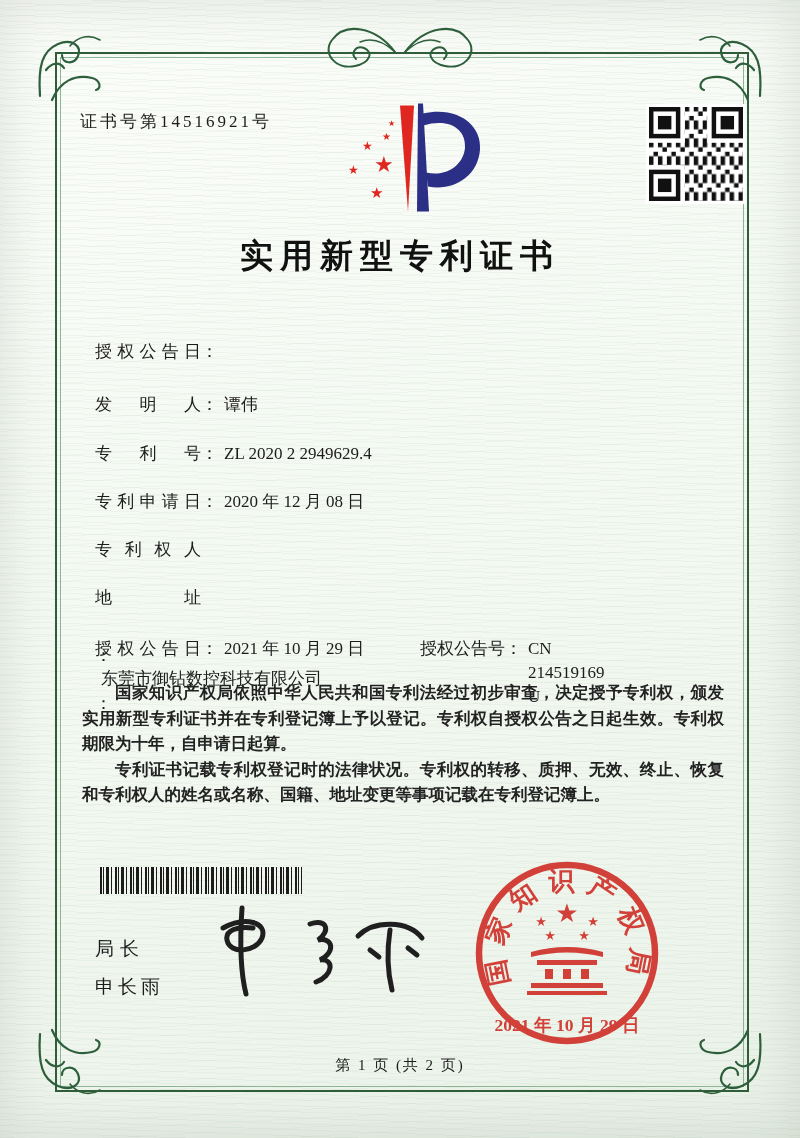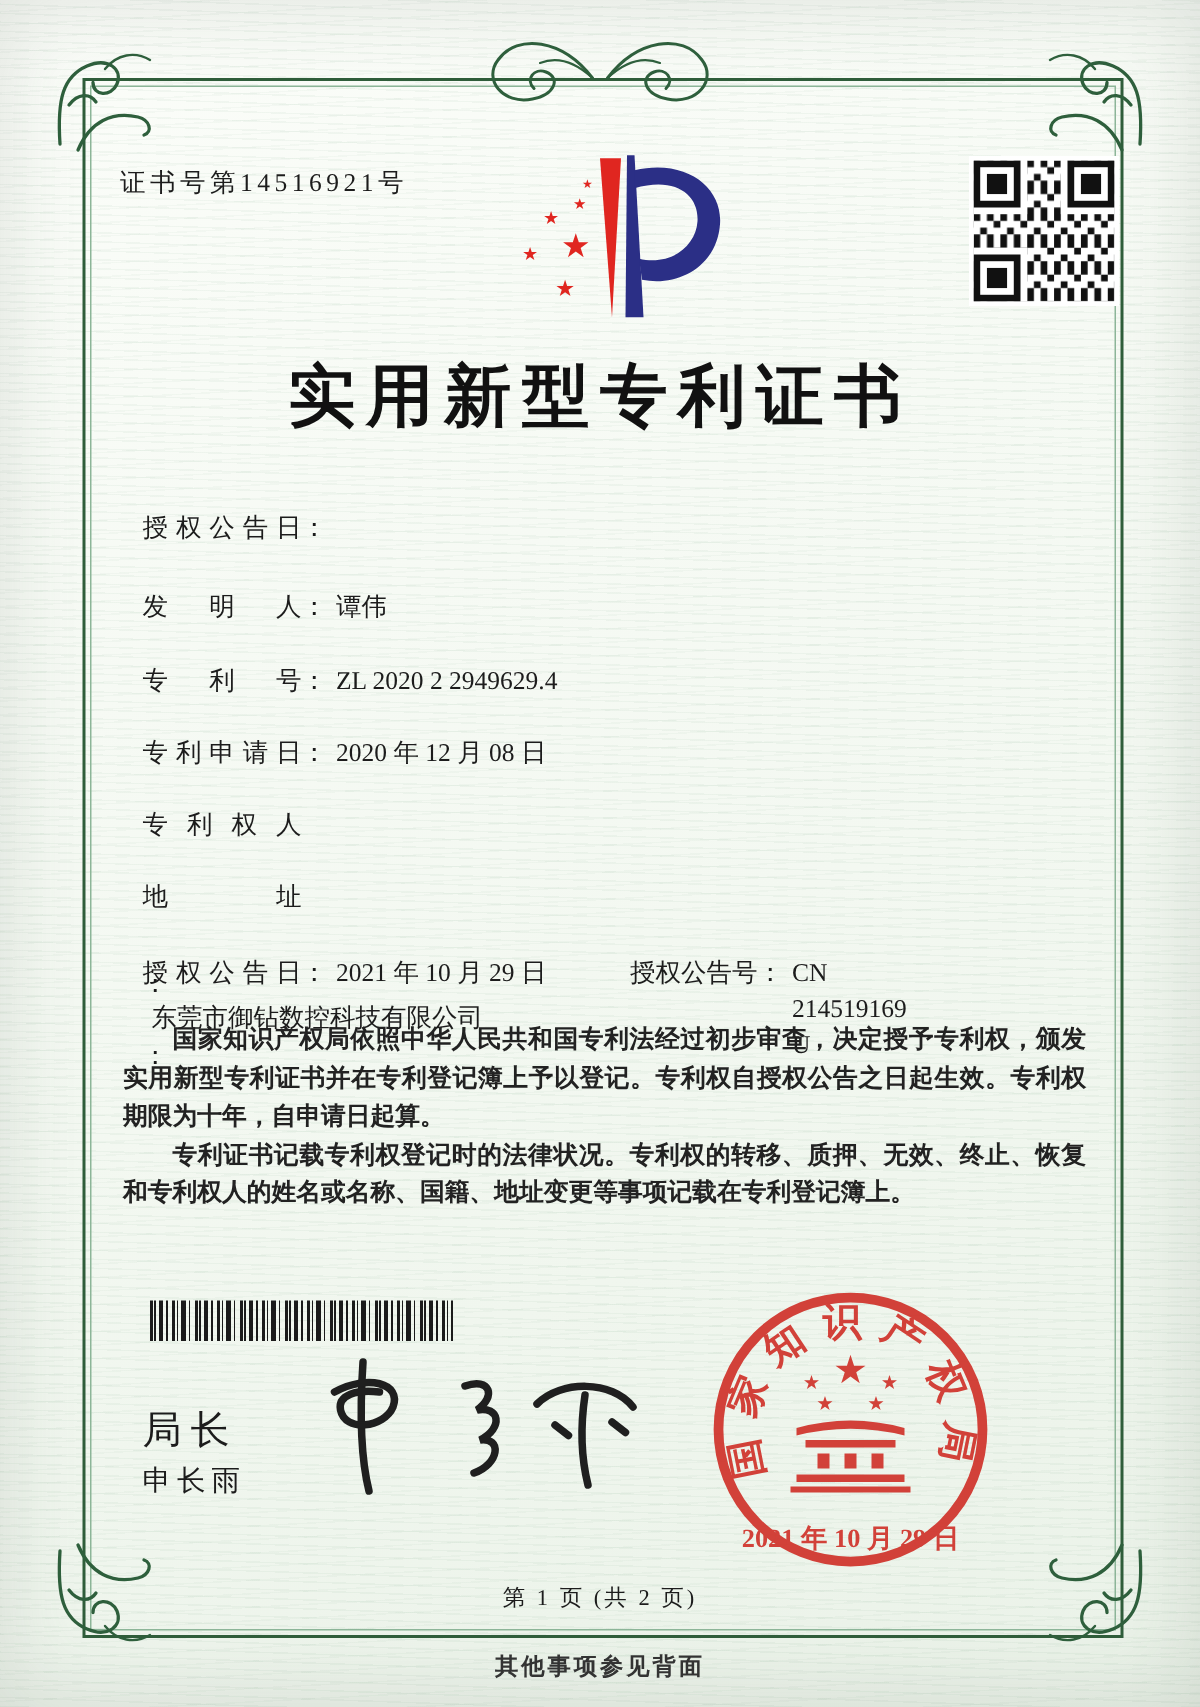--- a/index.html
+++ b/index.html
@@ -31,21 +31,21 @@
   .orn-tr{left:690px;top:26px;transform:scaleX(-1);}
   .orn-bl{left:30px;top:1024px;transform:scaleY(-1);}
   .orn-br{left:690px;top:1024px;transform:scale(-1,-1);}
   .orn-top{left:310px;top:18px;}
   
   .cert-no{position:absolute;left:80px;top:110px;font-size:17px;letter-spacing:3px;}
   .logo{position:absolute;left:338px;top:96px;}
   .qr{position:absolute;left:646px;top:104px;background:#fff;padding:3px;}
   .title{
     position:absolute;left:0;top:234px;width:100%;text-align:center;
-    font-size:45px;font-weight:bold;letter-spacing:7px;color:#111;
+    font-size:33px;font-weight:bold;letter-spacing:7px;color:#111;
   }
   
   .fields{position:absolute;left:95px;top:340px;width:618px;font-size:17px;}
   .frow{position:absolute;left:0;display:flex;align-items:flex-start;}
   .flabel{
     display:inline-block;width:106px;flex:0 0 106px;
     text-align:justify;text-align-last:justify;white-space:nowrap;
   }
   .fcolon{flex:0 0 auto;}
   .fvalue{margin-left:6px;max-width:495px;line-height:24px;}
@@ -61,21 +61,21 @@
   .legal p{margin:0;text-indent:2em;}
   
   .barcode{
     position:absolute;left:100px;top:867px;width:202px;height:27px;
     background:repeating-linear-gradient(90deg,
       #1b1b1b 0 2px, transparent 2px 3px,
       #1b1b1b 3px 4px, transparent 4px 6px,
       #1b1b1b 6px 9px, transparent 9px 11px,
       #1b1b1b 11px 12px, transparent 12px 15px);
   }
-  .director-title{position:absolute;left:95px;top:936px;font-size:26px;letter-spacing:6px;}
+  .director-title{position:absolute;left:95px;top:936px;font-size:19px;letter-spacing:6px;}
   .director-name{position:absolute;left:95px;top:974px;font-size:19px;letter-spacing:4px;}
   .signature{position:absolute;left:190px;top:898px;}
   .seal{position:absolute;left:467px;top:856px;opacity:0.93;}
   .footer-page{position:absolute;left:0;top:1056px;width:100%;text-align:center;font-size:15px;letter-spacing:2px;}
   .back-note{position:absolute;left:0;top:1101px;width:100%;text-align:center;font-size:15.5px;font-weight:bold;color:#333;letter-spacing:2px;}
   .hidden-defs{position:absolute;width:0;height:0;overflow:hidden;}
 </style>
 </head>
 <body>
 
@@ -239,15 +239,14 @@
       <rect x="78" y="113" width="8" height="10"></rect>
       <rect x="96" y="113" width="8" height="10"></rect>
       <rect x="114" y="113" width="8" height="10"></rect>
       <rect x="64" y="127" width="72" height="5"></rect>
       <rect x="60" y="135" width="80" height="4"></rect>
     </g>
     <text x="100" y="175" text-anchor="middle" font-size="17.5" font-weight="bold" fill="#d0342c" textLength="145" lengthAdjust="spacingAndGlyphs">2021 年 10 月 29 日</text>
   </svg>
 
   <div class="footer-page">第 1 页 (共 2 页)</div>
-  <div class="back-note">其他事项参见背面</div>
 
 </div>
 
 </body></html>

